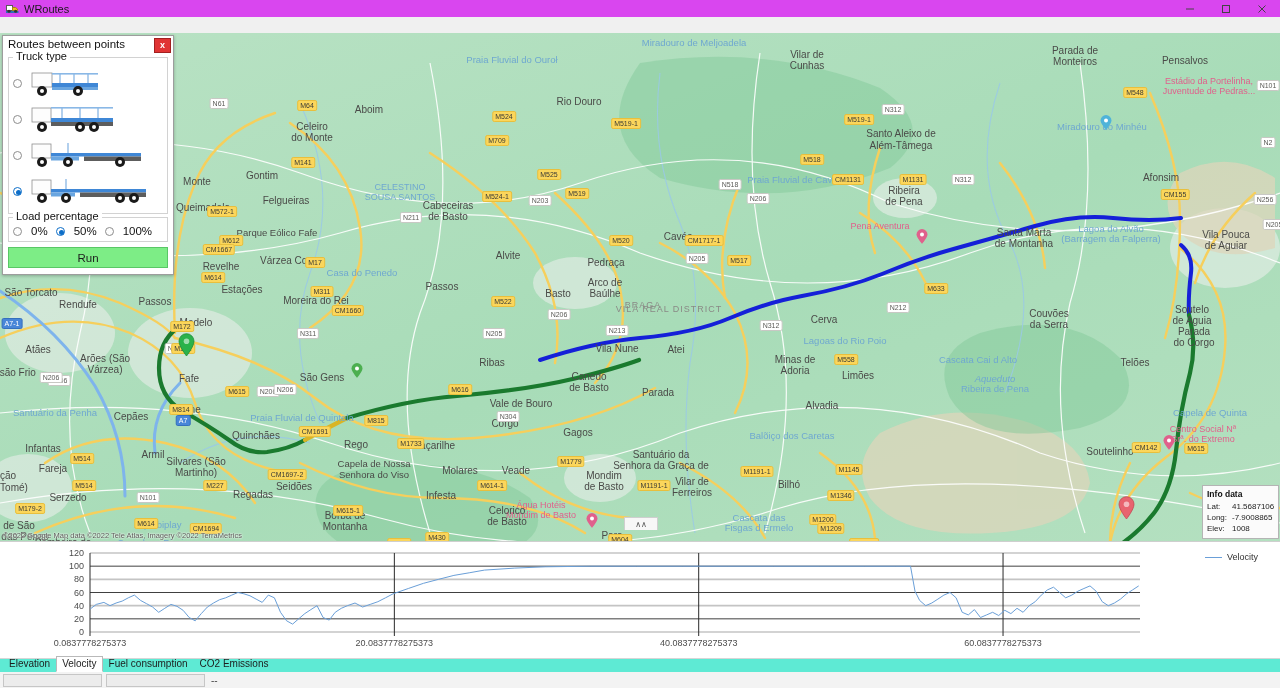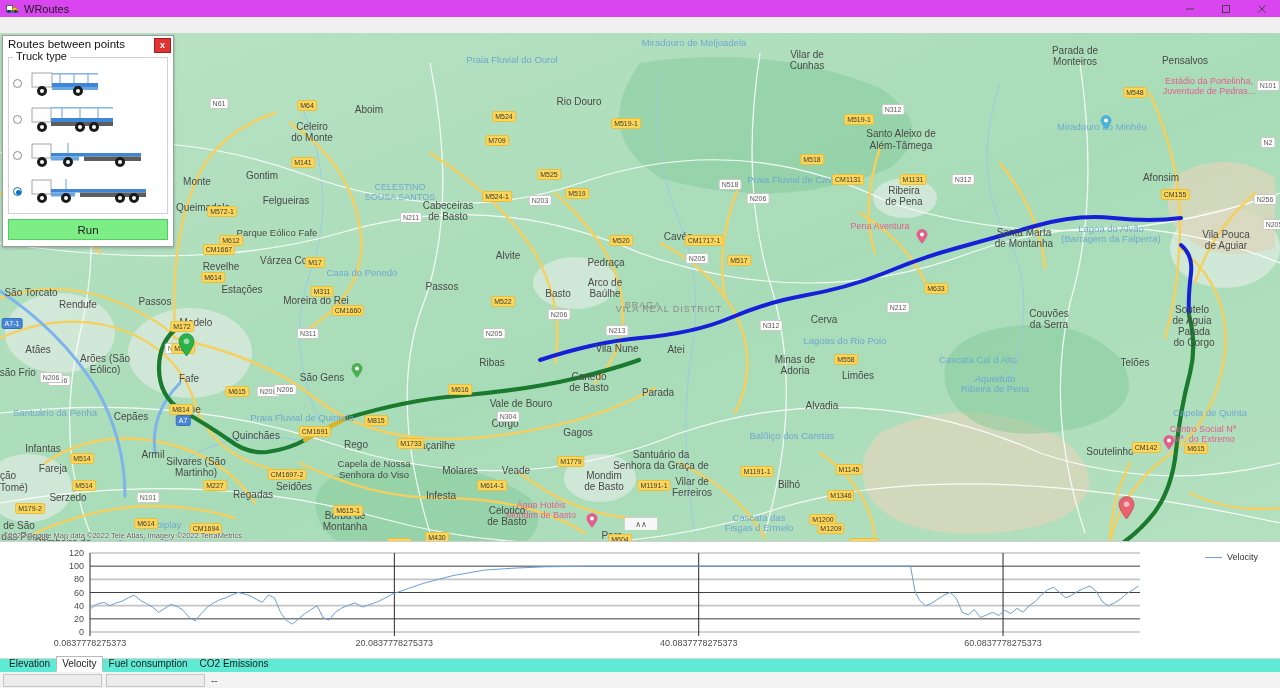--- a/index.html
+++ b/index.html
@@ -274,21 +274,21 @@
         <div class="maplabel water" style="left: 845px; top: 303px; font-size: 9.5px;">Lagoas do Rio Poio</div>
         <div class="maplabel" style="left: 617px; top: 311px; font-size: 10px;">Vila Nune</div>
         <div class="maplabel" style="left: 676px; top: 312px; font-size: 10px;">Atei</div>
         <div class="maplabel" style="left: 31px; top: 255px; font-size: 10px;">São Torcato</div>
         <div class="maplabel" style="left: 78px; top: 267px; font-size: 10px;">Rendufe</div>
         <div class="maplabel" style="left: 155px; top: 264px; font-size: 10px;">Passos</div>
         <div class="maplabel dist" style="left: 669px; top: 272px; font-size: 9px;">VILA REAL DISTRICT</div>
         <div class="maplabel dist" style="left: 643px; top: 268px; font-size: 9px;">BRAGA</div>
         <div class="maplabel" style="left: 38px; top: 312px; font-size: 10px;">Atães</div>
         <div class="maplabel" style="left: 105px; top: 321px; font-size: 10px;">Arões (São</div>
-        <div class="maplabel" style="left: 105px; top: 332px; font-size: 10px;">Eólico)</div>
+        <div class="maplabel" style="left: 105px; top: 332px; font-size: 10px;">Várzea)</div>
         <div class="maplabel" style="left: 15px; top: 335px; font-size: 10px;">esão Frio</div>
         <div class="maplabel" style="left: 189px; top: 341px; font-size: 10px;">Fafe</div>
         <div class="maplabel" style="left: 322px; top: 340px; font-size: 10px;">São Gens</div>
         <div class="maplabel" style="left: 492px; top: 325px; font-size: 10px;">Ribas</div>
         <div class="maplabel" style="left: 589px; top: 339px; font-size: 10px;">Canedo</div>
         <div class="maplabel" style="left: 589px; top: 350px; font-size: 10px;">de Basto</div>
         <div class="maplabel" style="left: 795px; top: 322px; font-size: 10px;">Minas de</div>
         <div class="maplabel" style="left: 795px; top: 333px; font-size: 10px;">Adoria</div>
         <div class="maplabel" style="left: 858px; top: 338px; font-size: 10px;">Limões</div>
         <div class="maplabel water" style="left: 978px; top: 322px; font-size: 9.5px;">Cascata Cai d Alto</div>
@@ -478,20 +478,35 @@
     <div class="pin" style="left:351px;top:330px;">
       <svg width="12" height="16" viewBox="0 0 12 16">
           <path d="M6 15 C6 15 11.5 8.5 11.5 5.6 A5.5 5.5 0 0 0 0.5 5.6 C0.5 8.5 6 15 6 15Z" fill="#4caf50"></path>
           <circle cx="6" cy="5.6" r="2" fill="#fff"></circle>
         </svg>
     </div>
 
     <div class="attrib">©2022 Google  Map data ©2022 Tele Atlas, Imagery ©2022 TerraMetrics</div>
     <div class="mapctl">∧∧</div>
 
+    <div class="infobox">
+      <div class="ititle">Info data</div>
+      <div class="irow">
+        <span class="k">Lat:</span>
+        <span class="v">41.5687106</span>
+      </div>
+      <div class="irow">
+        <span class="k">Long:</span>
+        <span class="v">-7.9008865</span>
+      </div>
+      <div class="irow">
+        <span class="k">Elev:</span>
+        <span class="v">1008</span>
+      </div>
+    </div>
   </div>
 
   <div class="panel">
     <div class="panel-head">
       <span>Routes between points</span>
       <div class="panel-close">x</div>
     </div>
 
     <div class="group">
       <span class="glabel">Truck type</span>
@@ -564,20 +579,37 @@
               <circle cx="38" cy="23" r="2" fill="#fff"></circle>
             <circle cx="92" cy="23" r="5" fill="#1a1a1a"></circle>
               <circle cx="92" cy="23" r="2" fill="#fff"></circle>
             <circle cx="106" cy="23" r="5" fill="#1a1a1a"></circle>
               <circle cx="106" cy="23" r="2" fill="#fff"></circle>
           </svg>
         </div>
       </div>
     </div>
 
+    <div class="group">
+      <span class="glabel">Load percentage</span>
+      <div class="loadrow">
+        <div class="loadopt">
+          <span class="radio"></span>
+          <span>0%</span>
+        </div>
+        <div class="loadopt">
+          <span class="radio sel"></span>
+          <span>50%</span>
+        </div>
+        <div class="loadopt">
+          <span class="radio"></span>
+          <span>100%</span>
+        </div>
+      </div>
+    </div>
 
     <div class="runbtn">Run</div>
   </div>
 
   <div class="chartarea">
     <svg class="chart-svg" width="1280" height="117">
       <g id="chart-grid">
           <line x1="90" x2="1140" y1="90" y2="90" stroke="#c4c4c4" stroke-width="1.6"></line>
           <line x1="90" x2="1140" y1="76.83333333333337" y2="76.83333333333337" stroke="#2a2a2a" stroke-width="0.9"></line>
           <line x1="90" x2="1140" y1="63.66666666666663" y2="63.66666666666663" stroke="#c4c4c4" stroke-width="1.6"></line>

